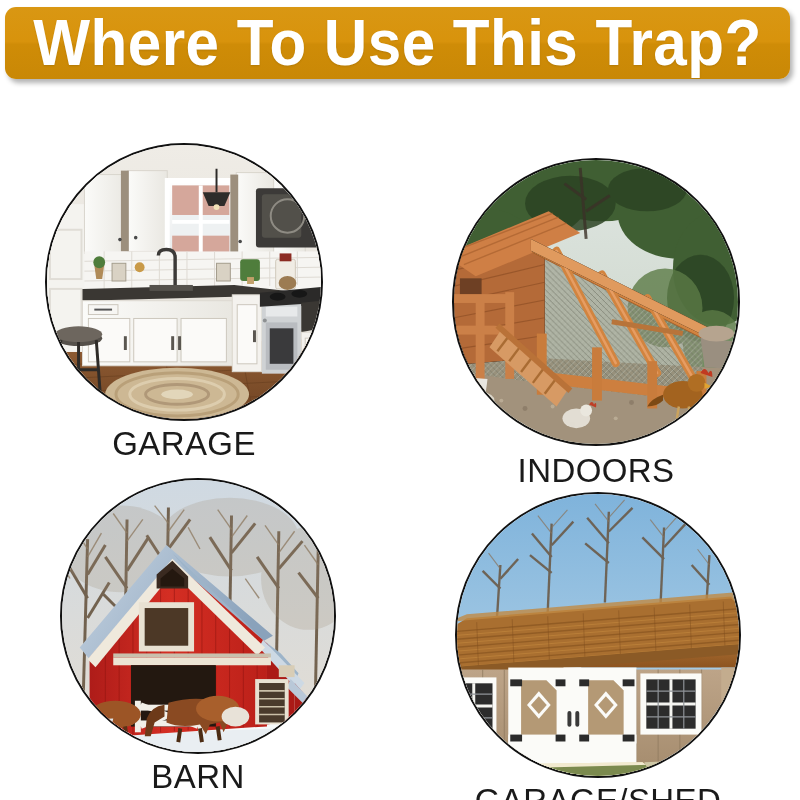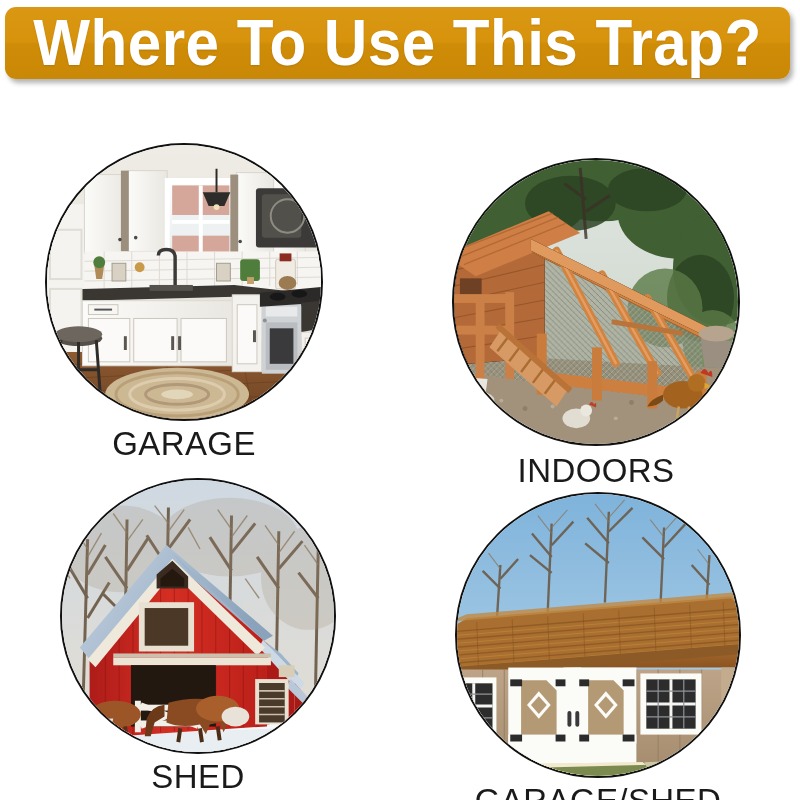--- a/index.html
+++ b/index.html
@@ -549,21 +549,21 @@
       <g stroke="#c9cfd4" stroke-width="2" fill="none">
         <path d="M4 248 L4 276"></path>
           <path d="M18 246 L18 276"></path>
           <path d="M32 246 L34 276"></path>
         <path d="M46 248 L48 276"></path>
           <path d="M0 252 L50 250"></path>
       </g>
       <path d="M0 244 L52 242 L50 252 L0 254 Z" fill="#dfe4e8"></path>
     </svg>
   </div>
-  <div class="caption">SHED</div>
+  <div class="caption">BARN</div>
 </div>
 
 <div class="tile" id="tile-garage">
   <div class="circle">
     <svg viewBox="0 0 286 286" preserveAspectRatio="xMidYMid slice" aria-hidden="true">
       <defs>
         <linearGradient id="g-sky" x1="0" y1="0" x2="0" y2="1">
           <stop offset="0" stop-color="#7fb3db"></stop>
             <stop offset="1" stop-color="#bcd8ea"></stop>
         </linearGradient>

